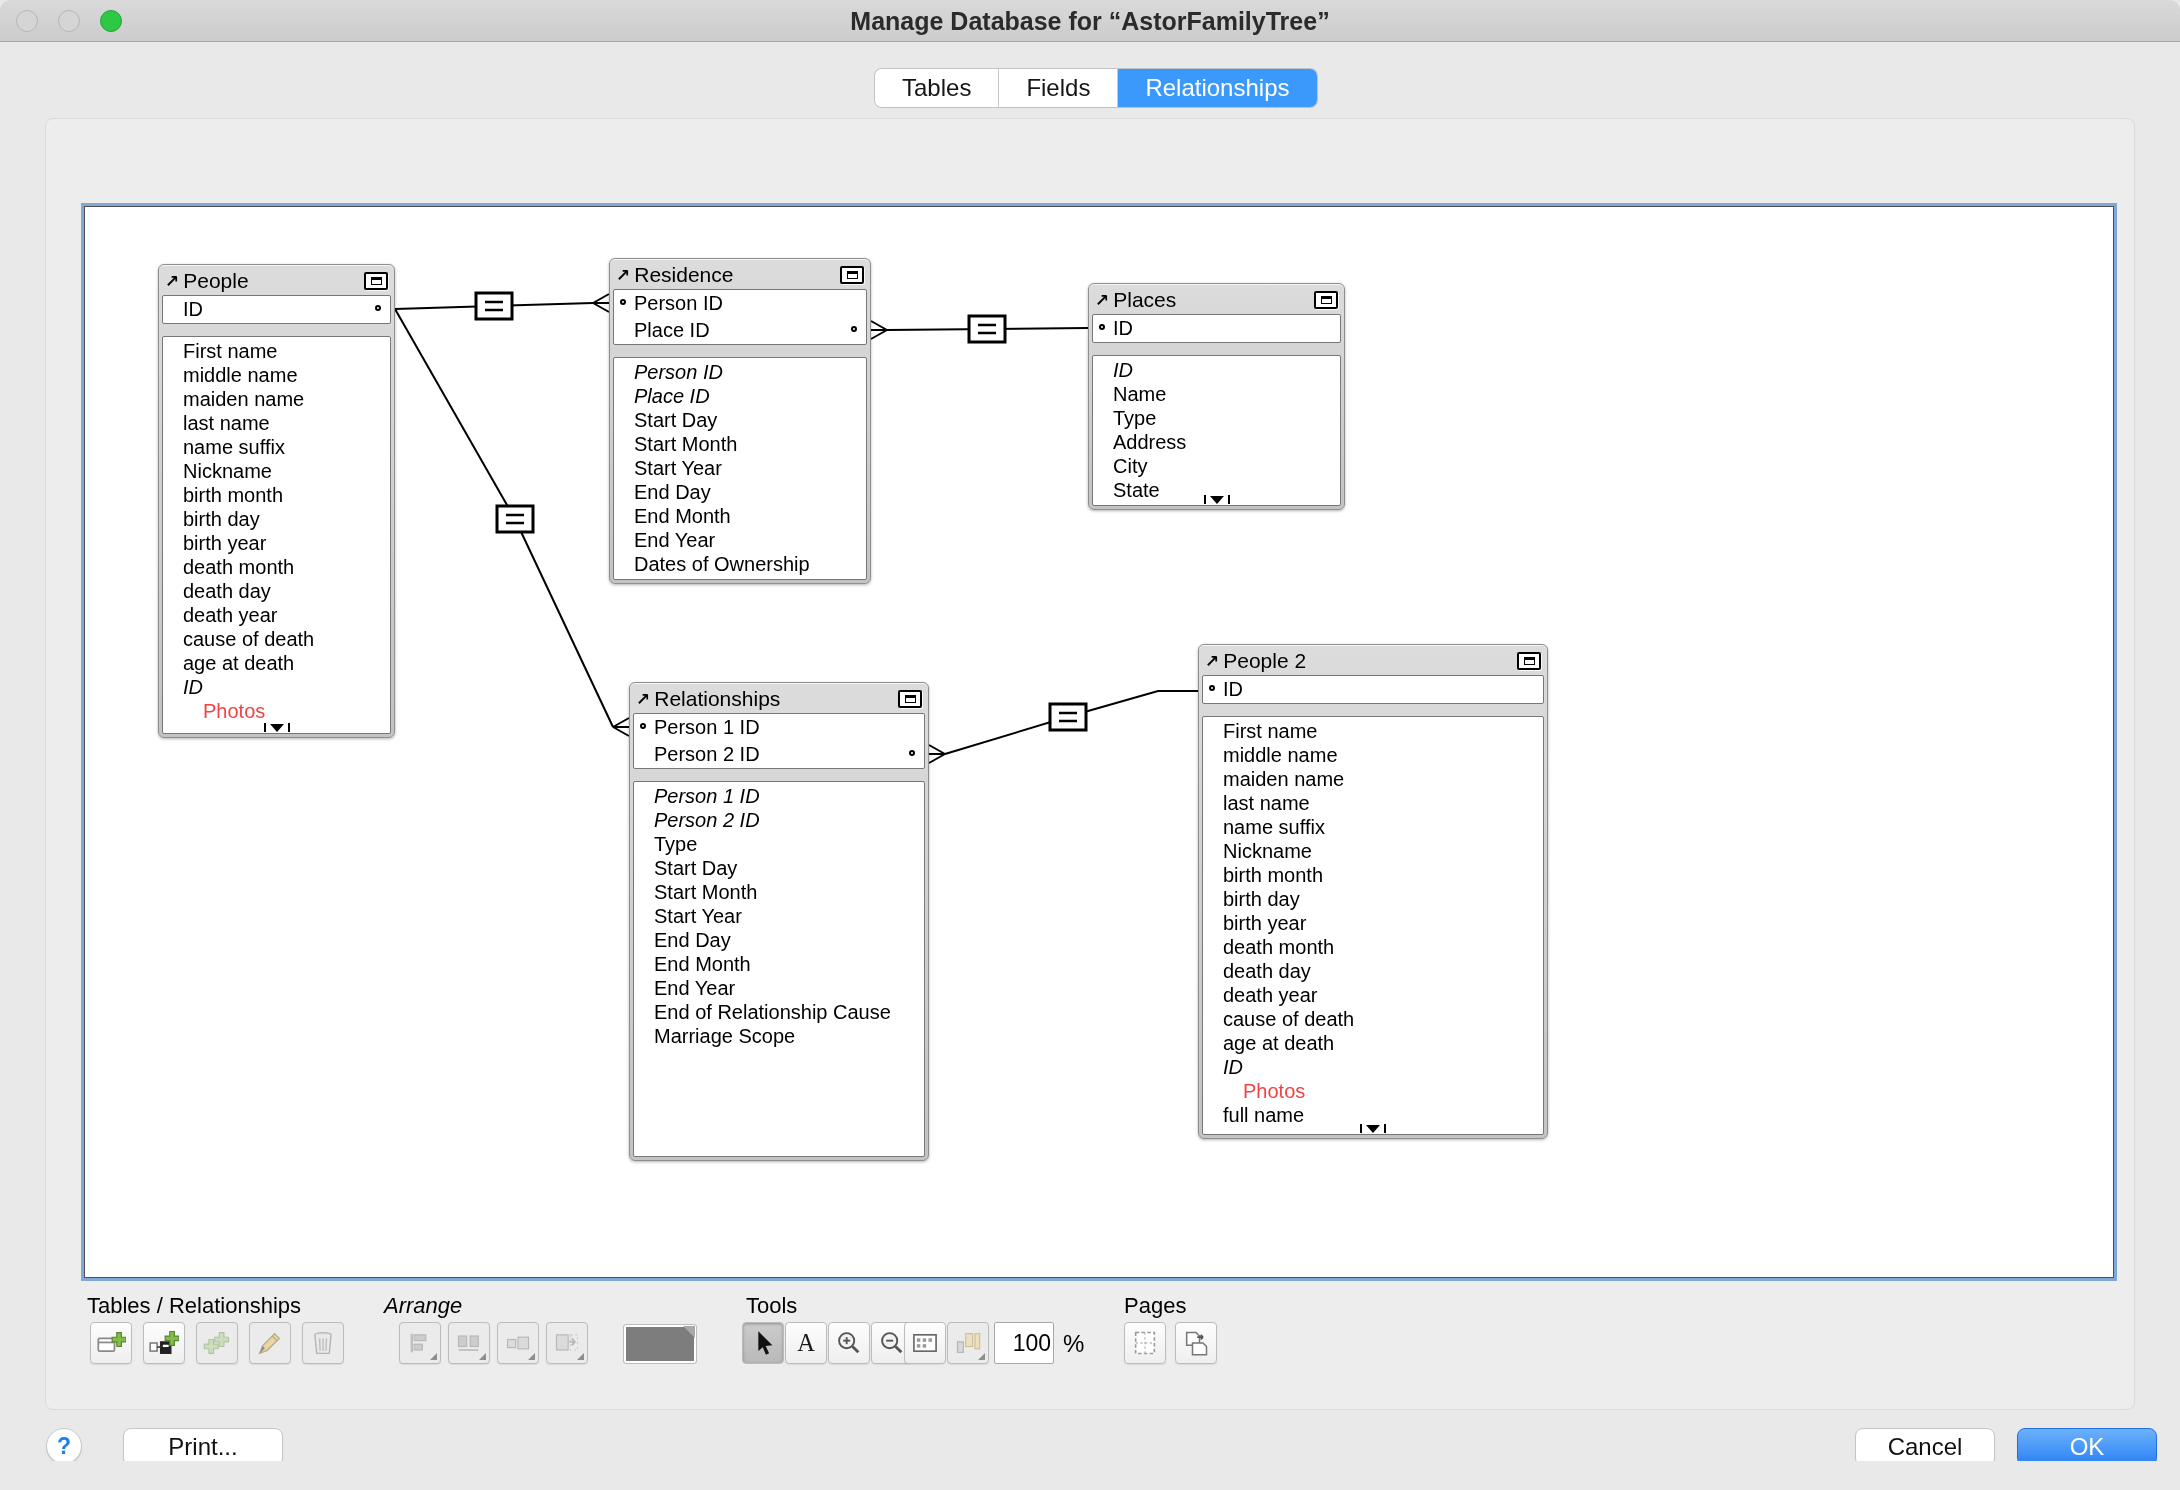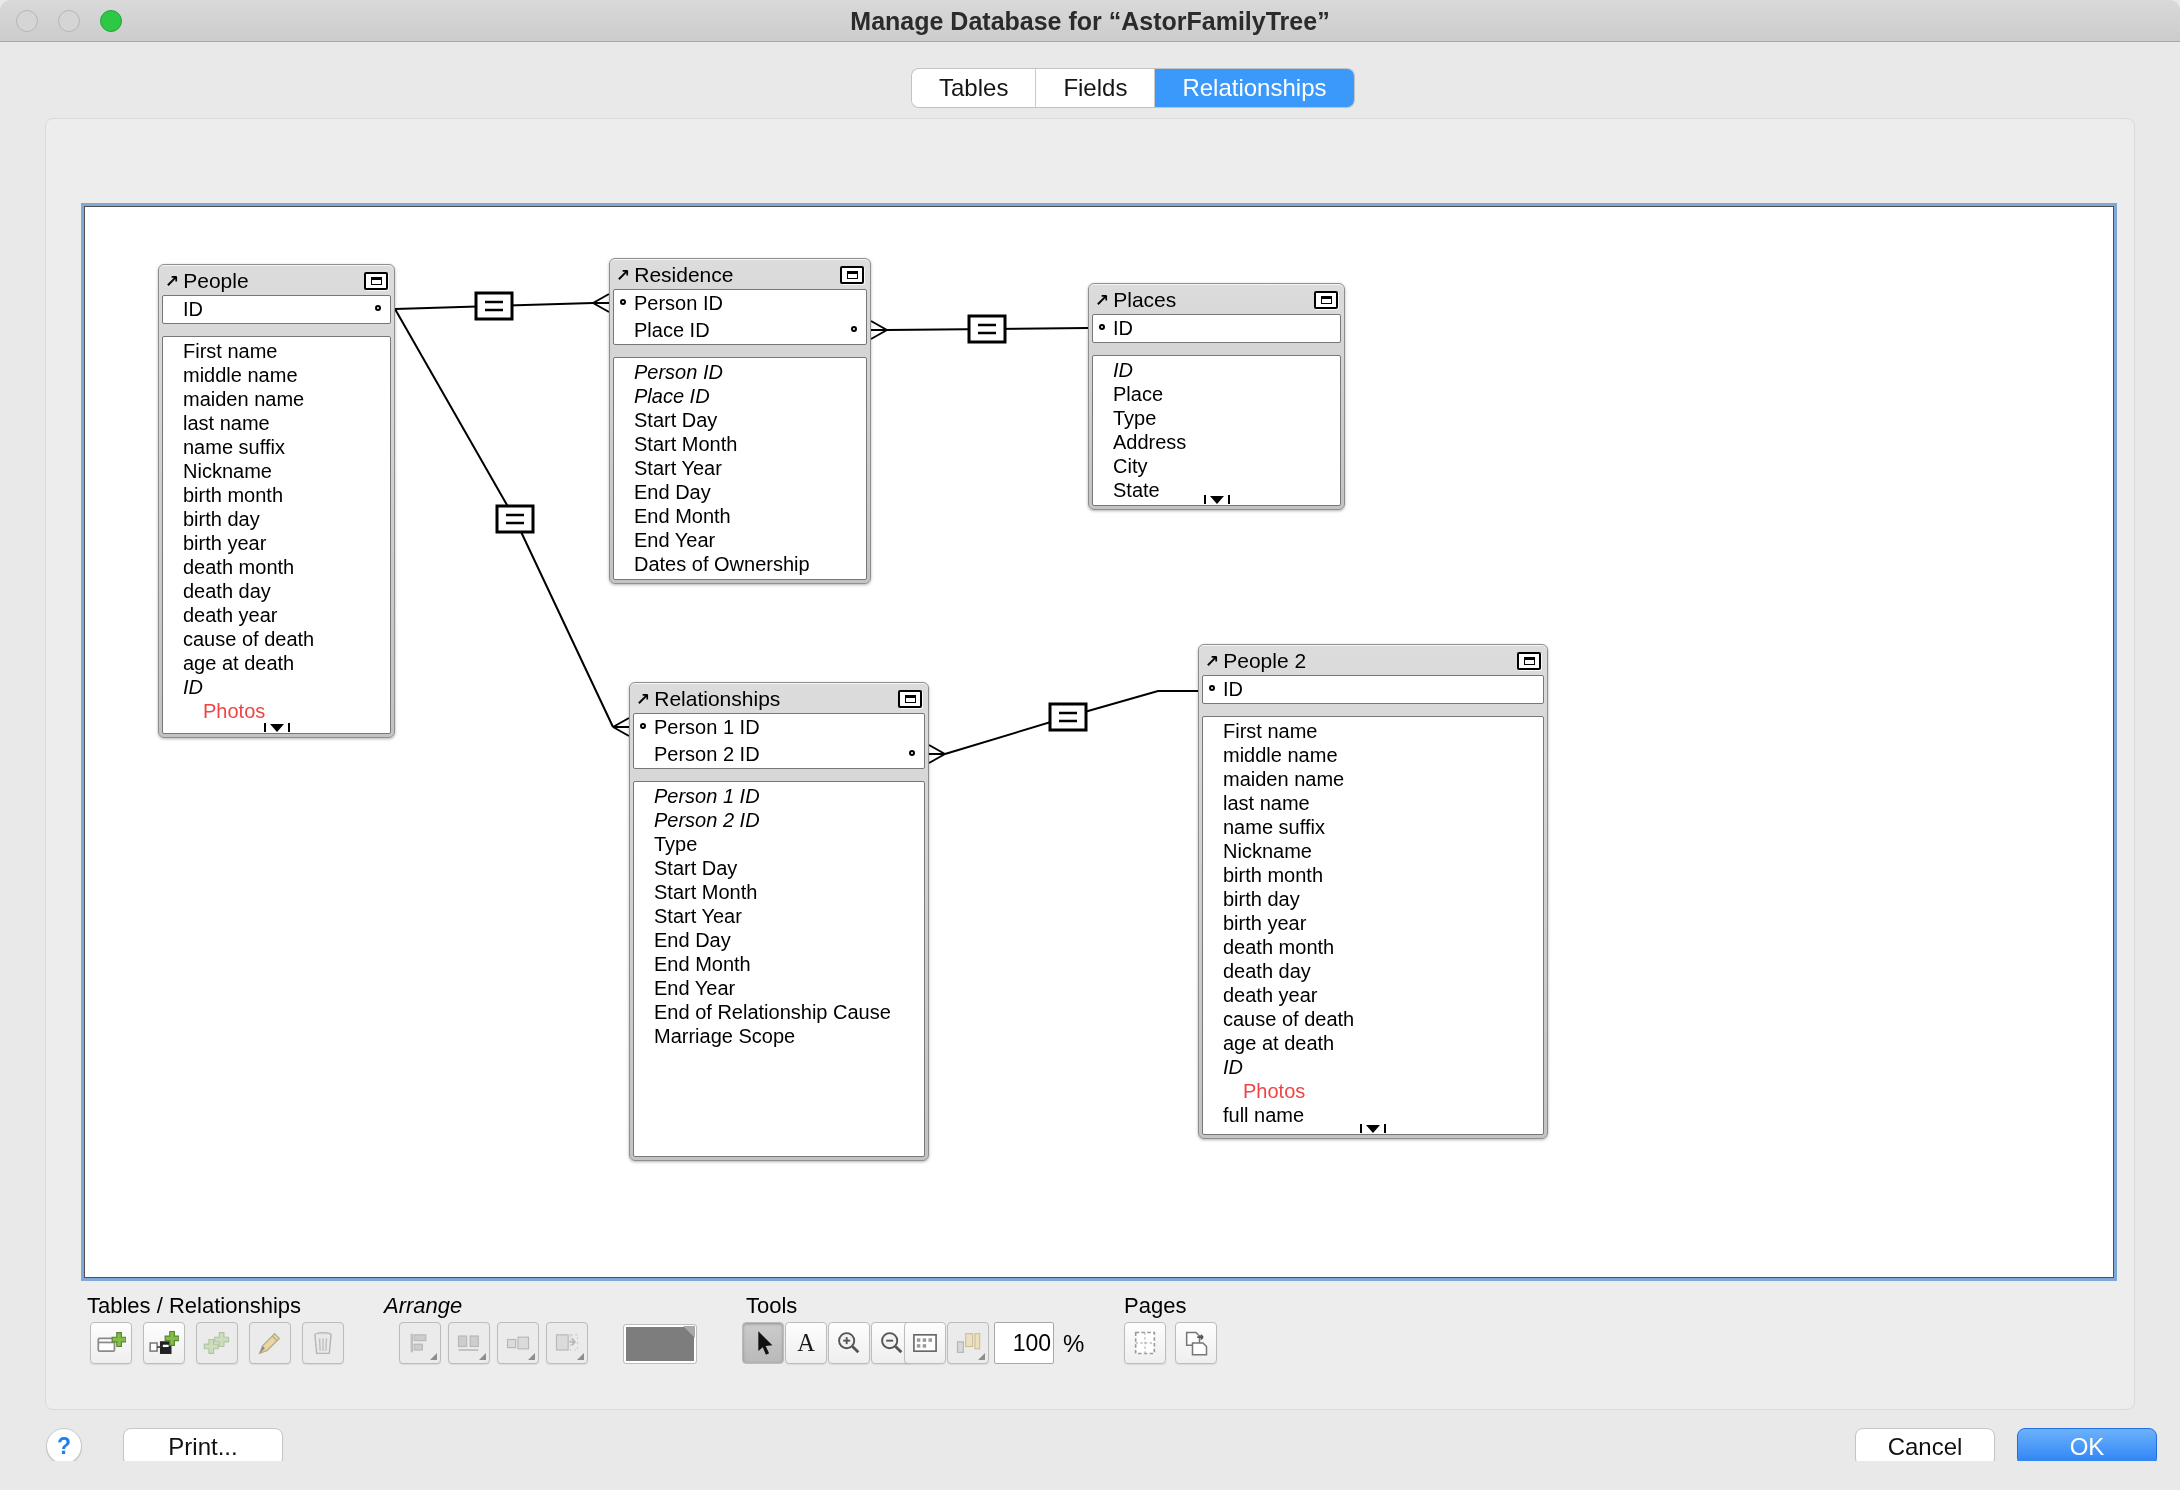--- a/index.html
+++ b/index.html
@@ -17,21 +17,21 @@
   .light{width:22px;height:22px;border-radius:50%;}
   .light.gray{background:#d5d5d5;border:1px solid #b6b6b6;}
   .light.green{background:#2dc944;border:1px solid #23a234;}
 
   
   .panel{position:absolute;left:45px;top:118px;width:2090px;height:1292px;
     background:rgba(255,255,255,0.18);border:1px solid #d9d9d9;border-radius:8px;}
 
   
   .tabs{position:absolute;left:875px;top:69px;height:38px;display:flex;
-    border-radius:7px;overflow:hidden;box-shadow:0 0 0 1px #c3c3c3,0 1px 1px rgba(0,0,0,.08);margin-left:37px;}
+    border-radius:7px;overflow:hidden;box-shadow:0 0 0 1px #c3c3c3,0 1px 1px rgba(0,0,0,.08);}
   .tab{display:flex;align-items:center;justify-content:center;padding:0 27px;
     font-size:24px;color:#151515;background:#fff;border-right:1px solid #c9c9c9;cursor:default;}
   .tab:last-child{border-right:none;}
   .tab.active{background:#3b99fc;color:#fff;}
 
   
   .desc{position:absolute;left:84px;top:136px;width:2002px;font-size:23px;line-height:28px;color:#1a1a1a;}
 
   
   .canvas{position:absolute;left:84px;top:206px;width:2030px;height:1072px;background:#fff;
@@ -226,21 +226,21 @@
       <span class="fm-collapse">
         <span class="fm-collapse-inner"></span>
       </span>
           </div>
           <div class="fm-keys">
             <div class="fm-krow"><span class="ring left"></span><span>ID</span></div>
           </div>
           <div class="fm-gap"></div>
           <div class="fm-fields">
             <div class="fm-frow italic">ID</div>
-            <div class="fm-frow">Place</div>
+            <div class="fm-frow">Name</div>
             <div class="fm-frow">Type</div>
             <div class="fm-frow">Address</div>
             <div class="fm-frow">City</div>
             <div class="fm-frow">State</div>
             <span class="fm-scroll">
             <span class="bar"></span>
               <span class="tri"></span>
               <span class="bar"></span>
           </span>
           </div>

